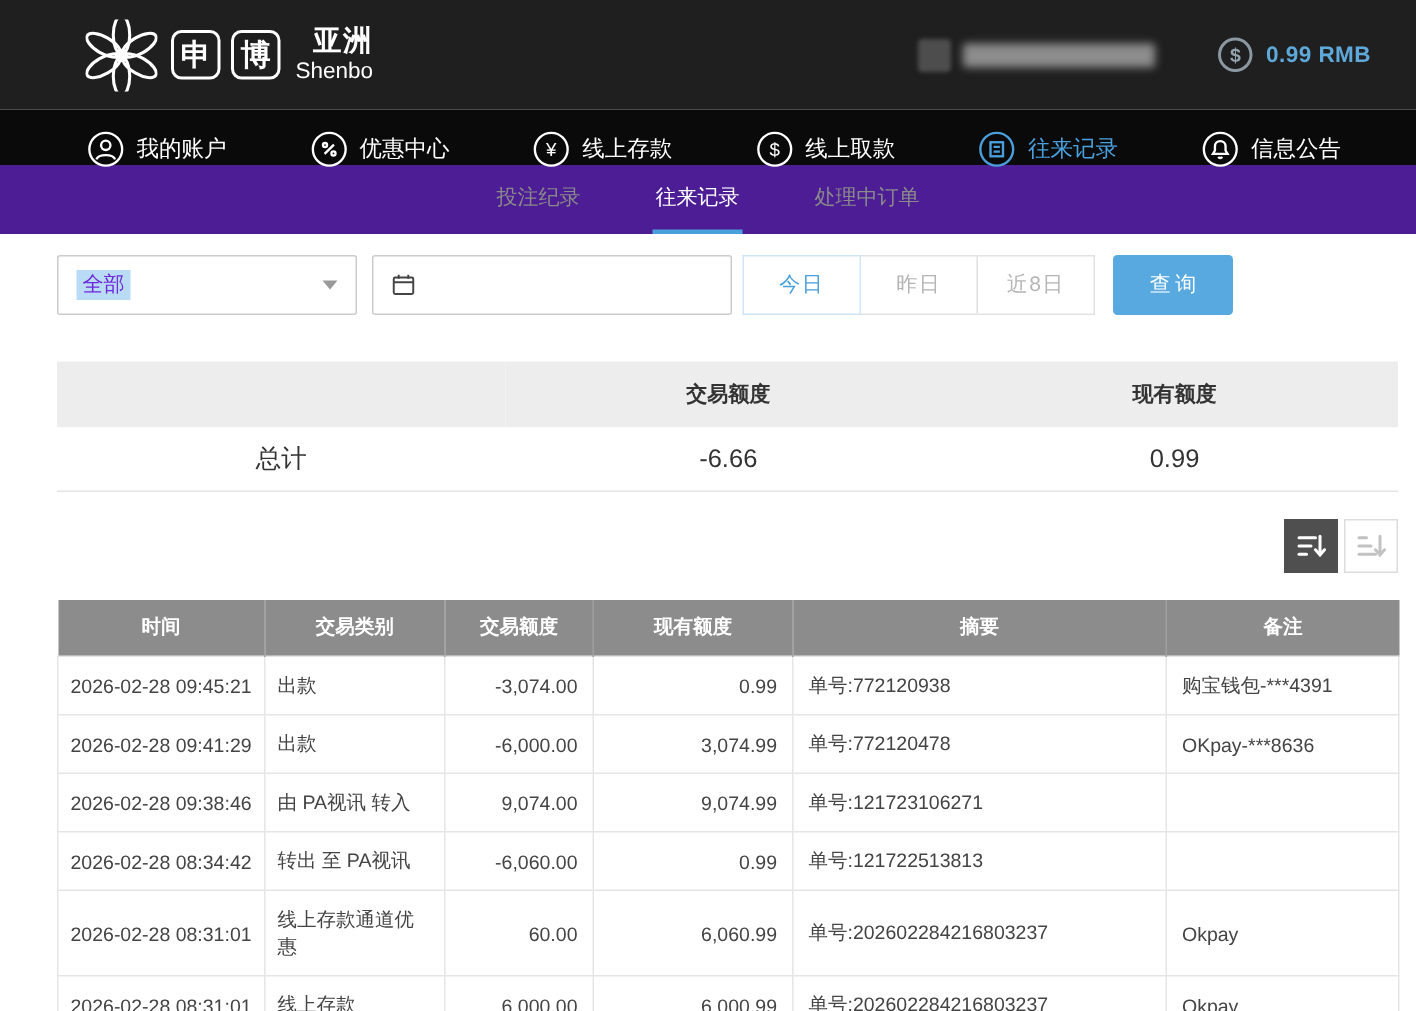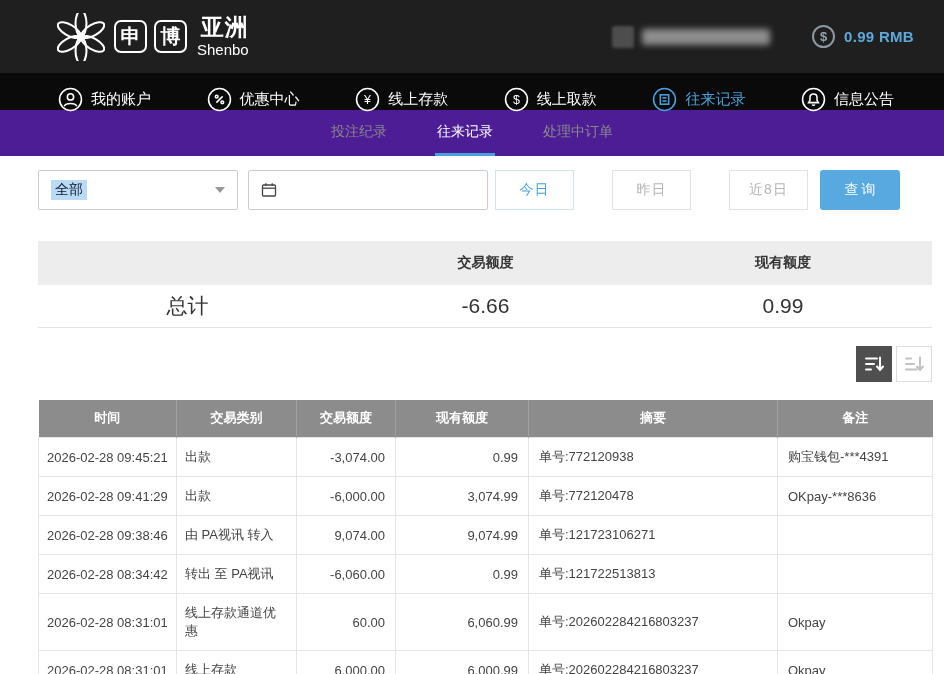--- a/index.html
+++ b/index.html
@@ -6,21 +6,21 @@
   body { background:#fff; font-family:"Liberation Sans","DejaVu Sans",sans-serif; }
   .page { position:relative; width:944px; height:674px; overflow:hidden; background:#fff; }
 
   
   .header { height:73px; background:#1f1f1f; display:flex; align-items:center; padding:0 30px 0 55px; }
   .logo { display:flex; align-items:center; gap:7px; color:#fff; cursor:pointer; }
   .logo-flower { width:52px; height:52px; display:flex; align-items:center; justify-content:center; }
   .logo-flower svg { width:48px; height:48px; }
   .logo-box { width:33px; height:33px; border:2px solid #fff; border-radius:7px; display:flex; align-items:center; justify-content:center; font-size:20px; font-weight:bold; }
   .logo-right { display:flex; flex-direction:column; align-items:flex-end; line-height:1; margin-left:3px; }
-  .logo-region { font-size:23px; font-weight:bold; letter-spacing:1px; }
+  .logo-region { font-size:19px; font-weight:bold; letter-spacing:1px; }
   .logo-en { font-size:15px; margin-top:3px; }
   .header-spacer { flex:1; }
   .user-area { display:flex; align-items:center; gap:8px; margin-right:42px; }
   .avatar-blur { width:22px; height:22px; background:#4d4d4d; filter:blur(1.5px); border-radius:3px; }
   .name-blur { width:128px; height:16px; background:#8d8d8d; filter:blur(3px); border-radius:2px; }
   .balance { display:flex; align-items:center; gap:9px; }
   .dollar-badge { width:23px; height:23px; border-radius:50%; border:2px solid #8b98a2; color:#95a3ad; font-size:13px; font-weight:bold; display:flex; align-items:center; justify-content:center; }
   .balance-text { color:#5ea9da; font-size:15px; font-weight:bold; letter-spacing:.3px; }
 
   
@@ -31,34 +31,34 @@
   .nav-icon svg { width:100%; height:100%; }
 
   
   .subnav { height:46px; background:#4c1d95; display:flex; justify-content:center; gap:46px; }
   .subtab { display:flex; align-items:center; color:#8a8a8a; font-size:14px; border-bottom:3px solid transparent; padding:0 2px; cursor:pointer; }
   .subtab.active { color:#fff; border-bottom-color:#4aa0dc; }
 
   
   .filters { display:flex; align-items:center; margin:14px 12px 0 38px; }
   .select { width:200px; height:40px; border:1px solid #ccc; border-radius:2px; display:flex; align-items:center; padding:0 12px; background:#fff; cursor:pointer; }
-  .select-value { background:#badbf5; color:#0f172a; font-size:14px; padding:1px 4px; }
+  .select-value { background:#badbf5; color:#6d28d9; font-size:14px; padding:1px 4px; }
   .select-caret { margin-left:auto; width:0; height:0; border-left:5px solid transparent; border-right:5px solid transparent; border-top:6px solid #999; }
   .datebox { width:240px; height:40px; border:1px solid #ccc; border-radius:2px; display:flex; align-items:center; gap:9px; padding:0 12px; margin-left:10px; background:#fff; cursor:pointer; }
   .datebox svg { width:16px; height:16px; flex:none; }
   .date-text { color:#5f7c98; font-size:14px; letter-spacing:.3px; white-space:nowrap; }
-  .quick-group { display:flex; margin-left:8px;gap:39px; }
+  .quick-group { display:flex; margin-left:8px; }
   .quick-btn { width:79px; height:40px; background:#fff; border:1px solid #e2e2e2; color:#b5b5b5; font-size:14px; display:flex; align-items:center; justify-content:center; cursor:pointer; margin-left:-1px; letter-spacing:1px; }
   .quick-btn.active { color:#4aa0dc; border-color:#cfe4f5; position:relative; z-index:1; }
   .search-btn { width:80px; height:40px; background:#57a9e0; color:#fff; font-size:14px; border:none; border-radius:3px; margin-left:12px; display:flex; align-items:center; justify-content:center; cursor:pointer; letter-spacing:3px; padding-left:3px; }
 
   
   .summary { width:894px; margin:31px 12px 0 38px; border-collapse:collapse; table-layout:fixed; }
   .summary th { background:#ededed; height:44px; font-size:14px; color:#333; font-weight:bold; text-align:center; }
-  .summary td { height:42px; background:#fff; border-bottom:1px solid #e4e4e4; font-size:21px; color:#333; text-align:center; }
+  .summary td { height:42px; background:#fff; border-bottom:1px solid #e4e4e4; font-size:17px; color:#333; text-align:center; }
 
   
   .sort-row { display:flex; justify-content:flex-end; gap:4px; margin:18px 12px 0 0; }
   .sort-btn { width:36px; height:36px; display:flex; align-items:center; justify-content:center; cursor:pointer; }
   .sort-btn svg { width:20px; height:20px; fill:none; stroke-linecap:round; }
   .sort-btn.dark { background:#4f4f4f; }
   .sort-btn.dark svg { stroke:#fff; }
   .sort-btn.light { background:#fff; border:1px solid #ddd; }
   .sort-btn.light svg { stroke:#c2c2c2; }
 

